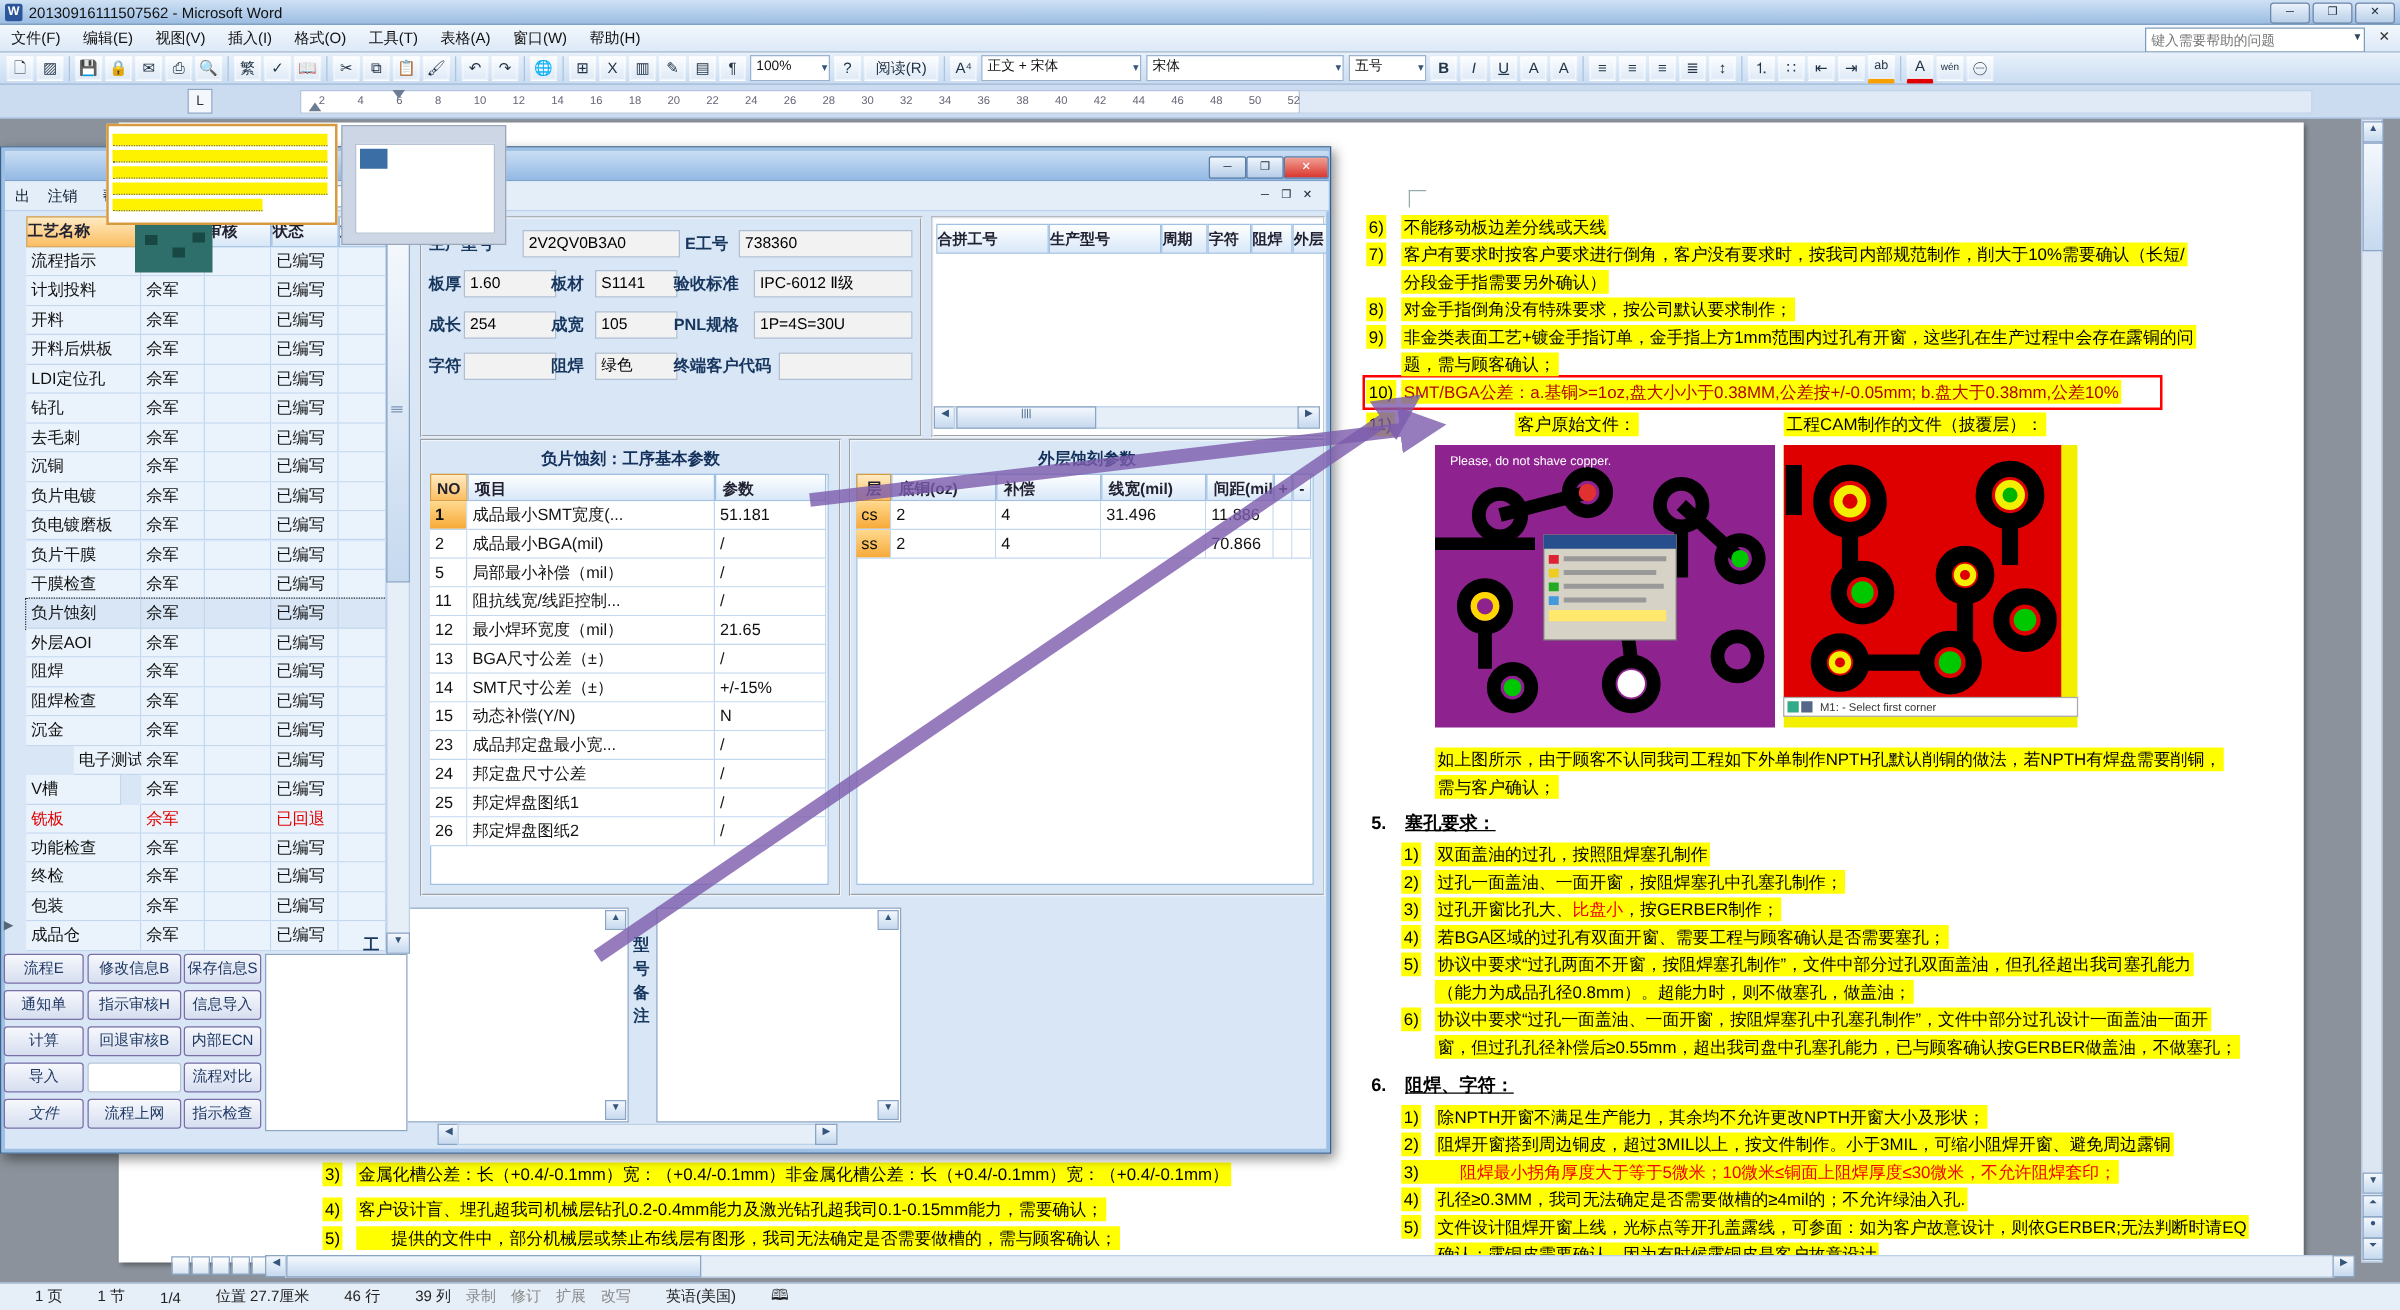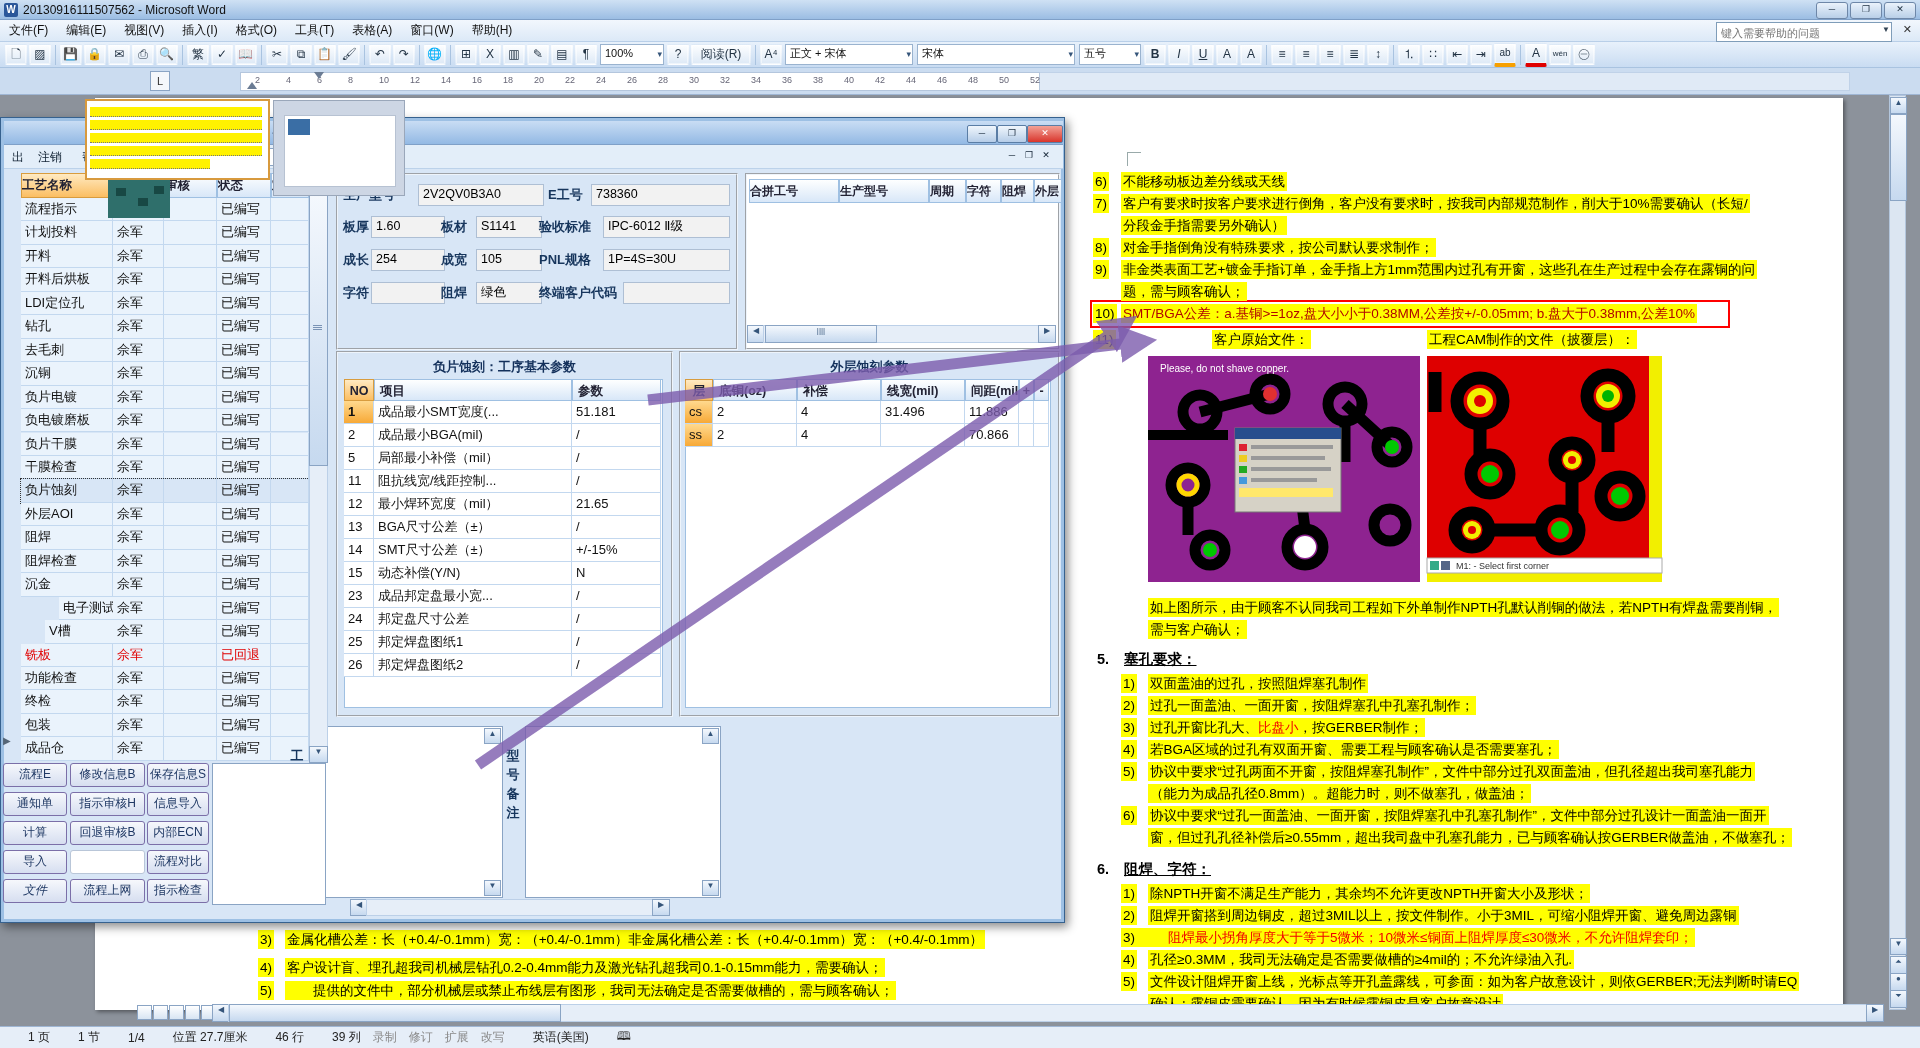--- a/index.html
+++ b/index.html
@@ -447,21 +447,21 @@
           <div class="cell" style="left: 250px; top: 0px; width: 38px; height: 23.45px;"></div>
         </div>
         <div class="prow" style="top: 478.65px; height: 23.45px;">
           <div class="cell" style="left: 0px; top: 0px; width: 92px; height: 23.45px; margin-left: 38px;">电子测试</div>
           <div class="cell" style="left: 92px; top: 0px; width: 51px; height: 23.45px;">佘军</div>
           <div class="cell" style="left: 143px; top: 0px; width: 53px; height: 23.45px;"></div>
           <div class="cell" style="left: 196px; top: 0px; width: 54px; height: 23.45px;">已编写</div>
           <div class="cell" style="left: 250px; top: 0px; width: 38px; height: 23.45px;"></div>
         </div>
         <div class="prow" style="top: 502.1px; height: 23.45px;">
-          <div class="cell" style="left: 0px; top: 0px; width: 76px; height: 23.45px; margin-left: 24px;">V槽</div>
+          <div class="cell" style="left: 0px; top: 0px; width: 76px; height: 23.45px;">V槽</div>
           <div class="cell" style="left: 92px; top: 0px; width: 51px; height: 23.45px;">佘军</div>
           <div class="cell" style="left: 143px; top: 0px; width: 53px; height: 23.45px;"></div>
           <div class="cell" style="left: 196px; top: 0px; width: 54px; height: 23.45px;">已编写</div>
           <div class="cell" style="left: 250px; top: 0px; width: 38px; height: 23.45px;"></div>
         </div>
         <div class="prow row-red" style="top: 525.55px; height: 23.45px;">
           <div class="cell" style="left: 0px; top: 0px; width: 92px; height: 23.45px;">铣板</div>
           <div class="cell" style="left: 92px; top: 0px; width: 51px; height: 23.45px;">佘军</div>
           <div class="cell" style="left: 143px; top: 0px; width: 53px; height: 23.45px;"></div>
           <div class="cell" style="left: 196px; top: 0px; width: 54px; height: 23.45px;">已回退</div>

